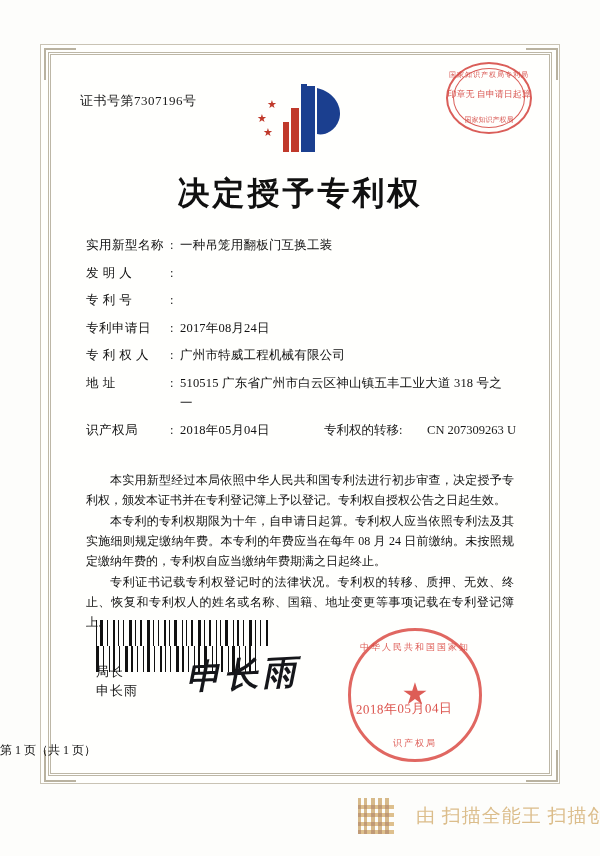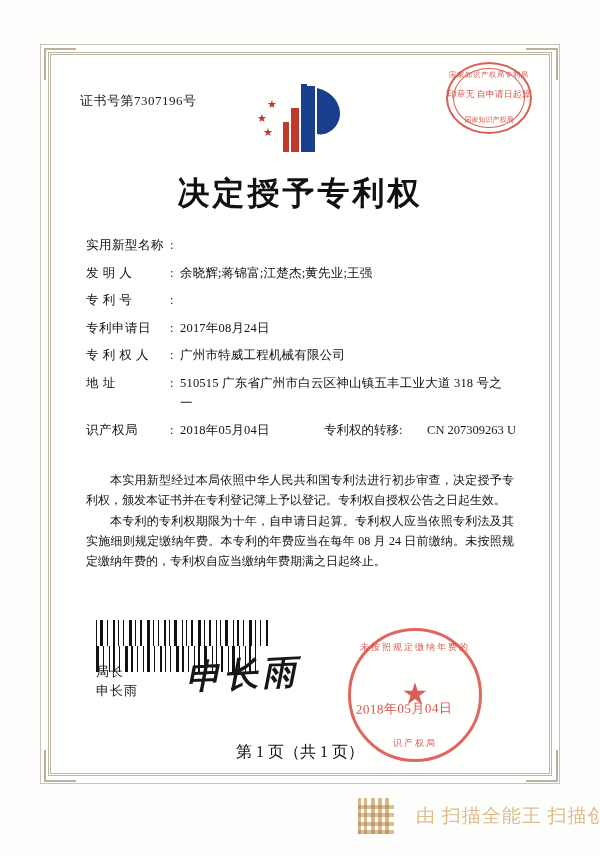--- a/index.html
+++ b/index.html
@@ -254,22 +254,22 @@
     letter-spacing: 0.5px;
     opacity: 0.9;
     transform: rotate(-1deg);
   }
 
   
   .page-footer {
     position: absolute;
     left: 0; top: 742px;
     width: 600px;
-    text-align: center;
-    font-size: 16px;
+    text-align: left;
+    font-size: 12px;
     color: #111;
   }
 
   
   .scan-bar {
     position: absolute;
     left: 358px; top: 798px;
     display: flex;
     align-items: center;
     opacity: 0.55;
@@ -327,26 +327,26 @@
     </div>
   </div>
 
   <div class="title">决定授予专利权</div>
 
   <div class="fields">
 
     <div class="field">
       <span class="lbl">实用新型名称</span>
       <span class="colon">:</span>
+      <span class="val">一种吊笼用翻板门互换工装</span>
     </div>
 
     <div class="field">
       <span class="lbl">发  明  人</span>
       <span class="colon">:</span>
-      <span class="val">余晓辉;蒋锦富;江楚杰;黄先业;王强</span>
     </div>
 
     <div class="field">
       <span class="lbl">专  利  号</span>
       <span class="colon">:</span>
     </div>
 
     <div class="field">
       <span class="lbl">专利申请日</span>
       <span class="colon">:</span>
@@ -373,33 +373,34 @@
       <span class="val2">专利权的转移</span>
       <span class="colon">:</span>
       <span class="val2">CN 207309263 U</span>
     </div>
 
   </div>
 
   <div class="body-text">
     <p>本实用新型经过本局依照中华人民共和国专利法进行初步审查，决定授予专利权，颁发本证书并在专利登记簿上予以登记。专利权自授权公告之日起生效。</p>
     <p>本专利的专利权期限为十年，自申请日起算。专利权人应当依照专利法及其实施细则规定缴纳年费。本专利的年费应当在每年 08 月 24 日前缴纳。未按照规定缴纳年费的，专利权自应当缴纳年费期满之日起终止。</p>
+    <p>专利证书记载专利权登记时的法律状况。专利权的转移、质押、无效、终止、恢复和专利权人的姓名或名称、国籍、地址变更等事项记载在专利登记簿上。</p>
   </div>
 
   <div class="barcode" id="barcode"><span style="width:1px"></span><span style="width:1px;background:transparent"></span><span style="width:3px"></span><span style="width:2px;background:transparent"></span><span style="width:1px"></span><span style="width:3px;background:transparent"></span><span style="width:2px"></span><span style="width:1px;background:transparent"></span><span style="width:1px"></span><span style="width:2px;background:transparent"></span><span style="width:1px"></span><span style="width:3px;background:transparent"></span><span style="width:3px"></span><span style="width:1px;background:transparent"></span><span style="width:1px"></span><span style="width:2px;background:transparent"></span><span style="width:2px"></span><span style="width:3px;background:transparent"></span><span style="width:3px"></span><span style="width:1px;background:transparent"></span><span style="width:1px"></span><span style="width:2px;background:transparent"></span><span style="width:1px"></span><span style="width:3px;background:transparent"></span><span style="width:2px"></span><span style="width:1px;background:transparent"></span><span style="width:1px"></span><span style="width:2px;background:transparent"></span><span style="width:3px"></span><span style="width:3px;background:transparent"></span><span style="width:1px"></span><span style="width:1px;background:transparent"></span><span style="width:1px"></span><span style="width:2px;background:transparent"></span><span style="width:2px"></span><span style="width:3px;background:transparent"></span><span style="width:3px"></span><span style="width:1px;background:transparent"></span><span style="width:1px"></span><span style="width:2px;background:transparent"></span><span style="width:2px"></span><span style="width:3px;background:transparent"></span><span style="width:1px"></span><span style="width:1px;background:transparent"></span><span style="width:1px"></span><span style="width:2px;background:transparent"></span><span style="width:3px"></span><span style="width:3px;background:transparent"></span><span style="width:1px"></span><span style="width:1px;background:transparent"></span><span style="width:2px"></span><span style="width:2px;background:transparent"></span><span style="width:1px"></span><span style="width:3px;background:transparent"></span><span style="width:3px"></span><span style="width:1px;background:transparent"></span><span style="width:1px"></span><span style="width:2px;background:transparent"></span><span style="width:1px"></span><span style="width:3px;background:transparent"></span><span style="width:2px"></span><span style="width:1px;background:transparent"></span><span style="width:3px"></span><span style="width:2px;background:transparent"></span><span style="width:1px"></span><span style="width:3px;background:transparent"></span><span style="width:1px"></span><span style="width:1px;background:transparent"></span><span style="width:2px"></span><span style="width:2px;background:transparent"></span><span style="width:1px"></span><span style="width:3px;background:transparent"></span><span style="width:3px"></span><span style="width:1px;background:transparent"></span><span style="width:2px"></span><span style="width:2px;background:transparent"></span><span style="width:1px"></span><span style="width:3px;background:transparent"></span><span style="width:1px"></span><span style="width:1px;background:transparent"></span><span style="width:3px"></span><span style="width:2px;background:transparent"></span><span style="width:1px"></span><span style="width:3px;background:transparent"></span><span style="width:2px"></span><span style="width:1px;background:transparent"></span><span style="width:1px"></span><span style="width:2px;background:transparent"></span><span style="width:1px"></span><span style="width:3px;background:transparent"></span><span style="width:3px"></span><span style="width:1px;background:transparent"></span><span style="width:2px"></span><span style="width:2px;background:transparent"></span><span style="width:1px"></span><span style="width:3px;background:transparent"></span><span style="width:1px"></span><span style="width:1px;background:transparent"></span><span style="width:2px"></span><span style="width:2px;background:transparent"></span><span style="width:3px"></span><span style="width:3px;background:transparent"></span><span style="width:1px"></span><span style="width:1px;background:transparent"></span><span style="width:1px"></span><span style="width:2px;background:transparent"></span><span style="width:2px"></span><span style="width:3px;background:transparent"></span><span style="width:1px"></span><span style="width:1px;background:transparent"></span><span style="width:3px"></span><span style="width:2px;background:transparent"></span><span style="width:1px"></span><span style="width:3px;background:transparent"></span><span style="width:1px"></span><span style="width:1px;background:transparent"></span><span style="width:2px"></span><span style="width:2px;background:transparent"></span><span style="width:1px"></span><span style="width:3px;background:transparent"></span></div>
 
   <div class="director">
     <div>局长</div>
     <div>申长雨</div>
   </div>
   <div class="signature">申长雨</div>
 
   <div class="seal-main">
     <div class="ring"></div>
-    <div class="arc-top">未按照规定缴纳年费的</div>
+    <div class="arc-top">中华人民共和国国家知</div>
     <div class="star">★</div>
     <div class="arc-bot">识产权局</div>
   </div>
   <div class="seal-date">2018年05月04日</div>
 
   <div class="page-footer">第 1 页（共 1 页）</div>
 
   <div class="scan-bar">
     <div class="qr"></div>
     <div class="scan-text">由 扫描全能王 扫描创建</div>

